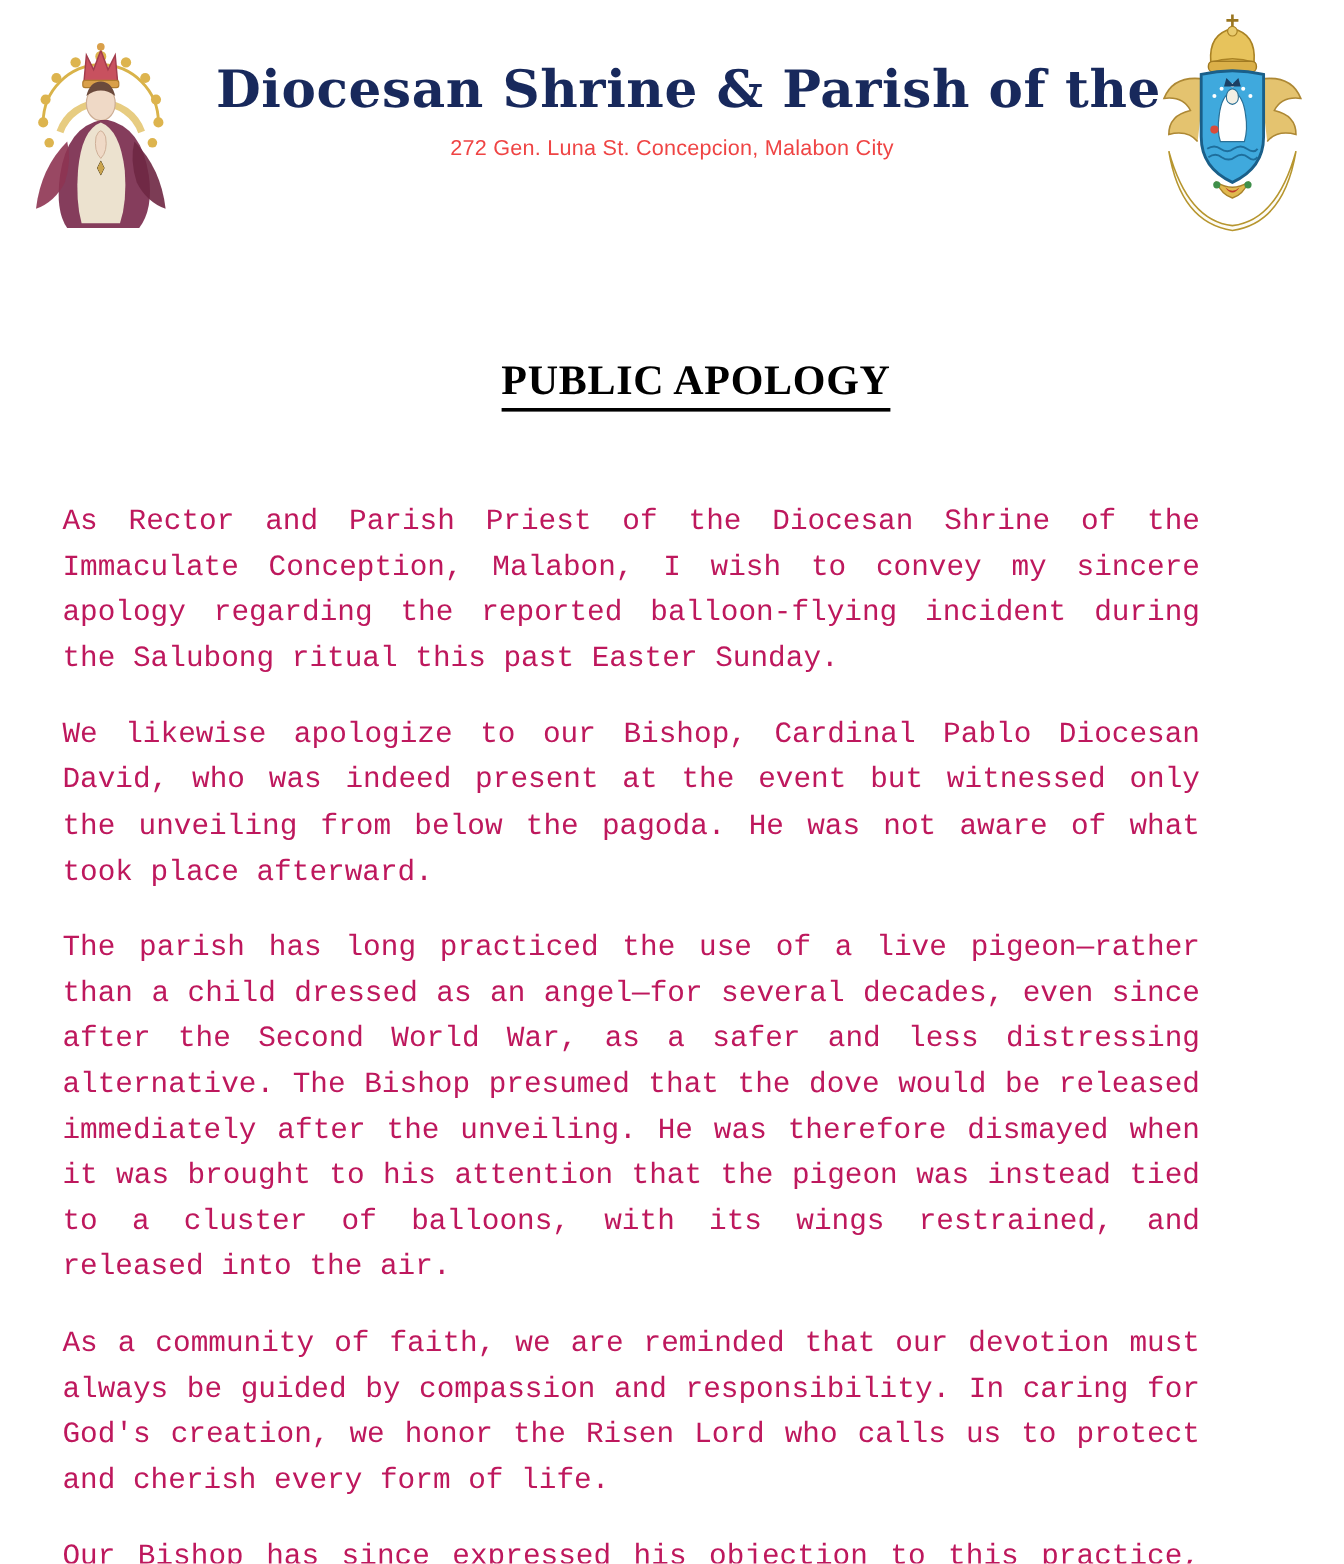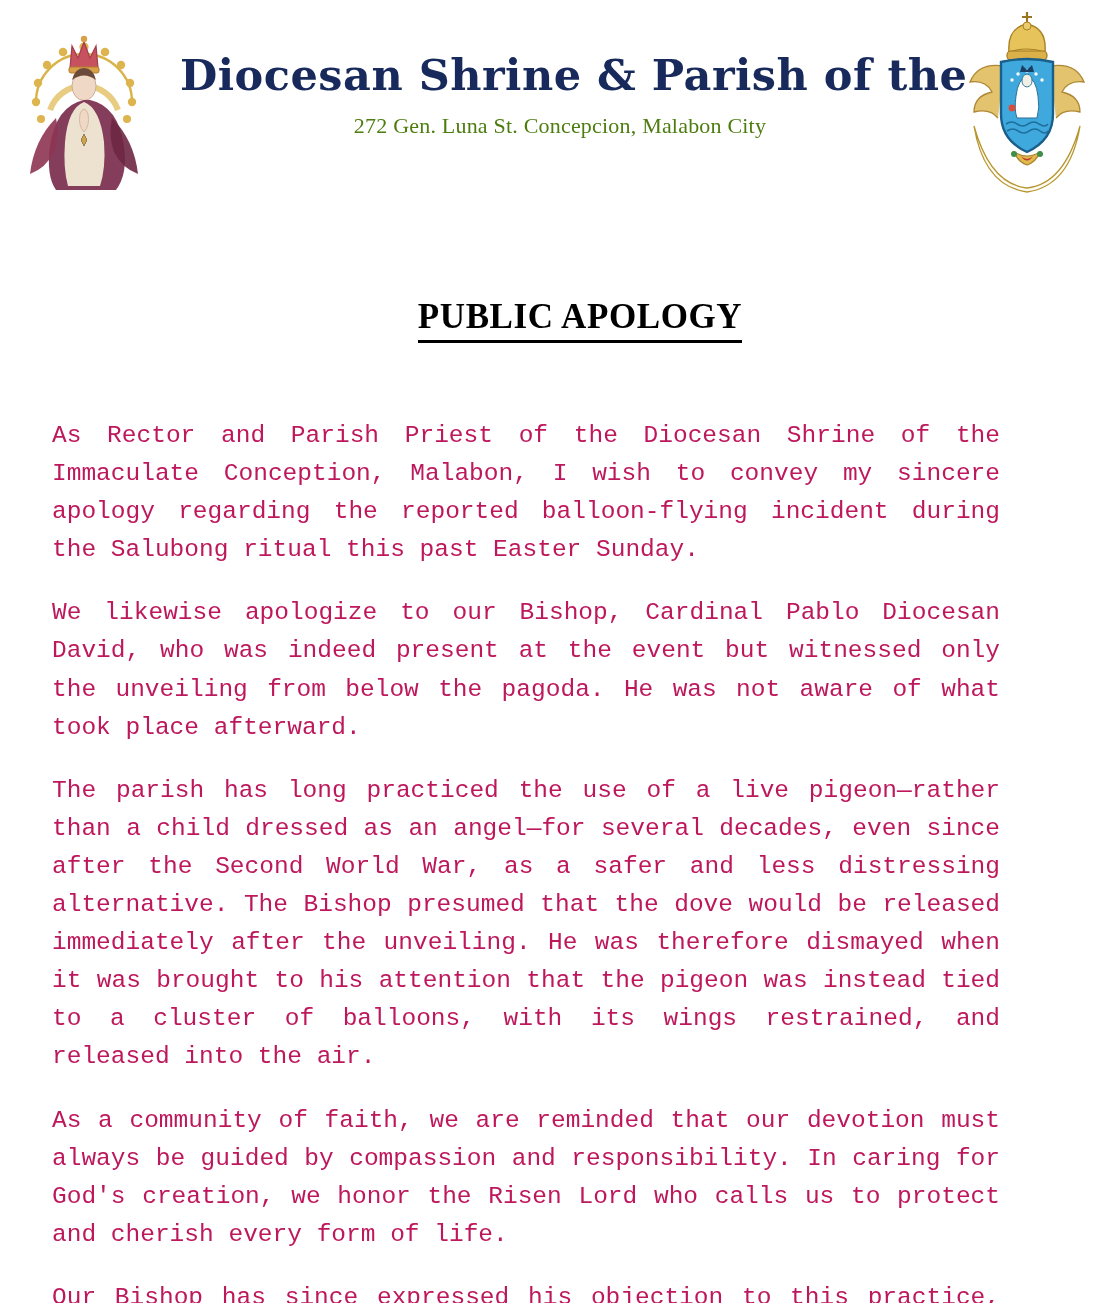--- a/index.html
+++ b/index.html
@@ -47,24 +47,24 @@
     font-family: "DejaVu Serif", "Liberation Serif", serif;
     font-weight: bold;
     font-size: 43px;
     line-height: 1.30;
     letter-spacing: 0.5px;
     color: #18295c;
     white-space: nowrap;
   }
   .parish-address {
     margin-top: 9px;
-    font-family: Liberation Serif, serif;
-    font-size: 22px;
+    font-family: Liberation Sans, sans-serif;
+    font-size: 18px;
     letter-spacing: 0.2px;
-    color: #4d7c0f;
+    color: #ef4444;
   }
 
   
   .doc-title-wrap {
     text-align: center;
     margin-top: 82px;
     padding-left: 40px;
   }
   .doc-title {
     display: inline-block;

